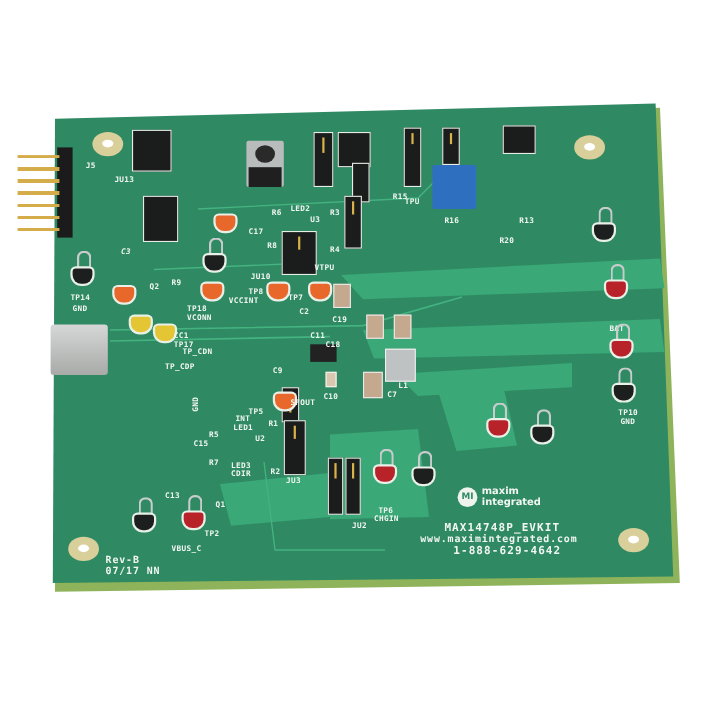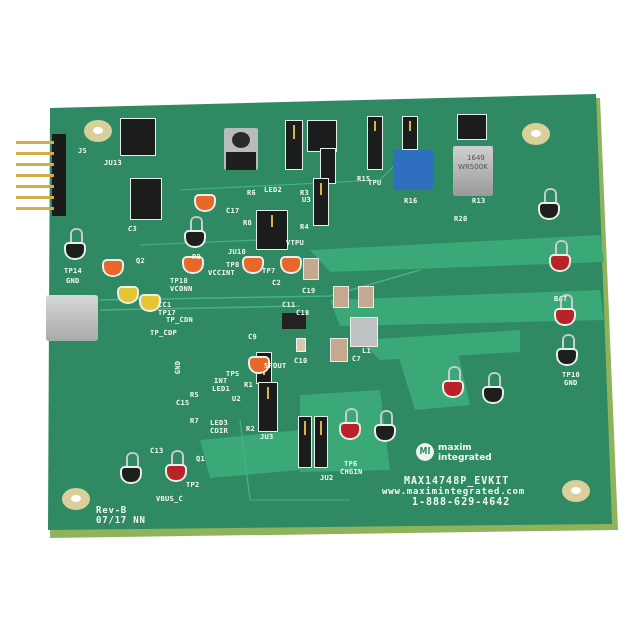--- a/index.html
+++ b/index.html
@@ -94,24 +94,20 @@
       <div class="pin" style="top:4px;height:10px;"></div>
     </div>
   <div class="jumper" style="left:457px;top:114px;width:28px;height:24px;"></div>
 
   <div style="position:absolute;left:224px;top:128px;width:34px;height:42px;background:#b8bcbc;border-radius:2px;">
     <div style="position:absolute;left:8px;top:4px;width:18px;height:16px;border-radius:50%;background:#2a2a2a;"></div>
     <div style="position:absolute;left:2px;top:24px;width:30px;height:18px;background:#1f1f1f;"></div>
   </div>
 
   <div style="position:absolute;left:393px;top:150px;width:40px;height:40px;background:#2f6fc0;border-radius:2px;"></div>
-  <div style="position:absolute;left:453px;top:146px;width:40px;height:50px;background:linear-gradient(#cfcfcf,#9a9a9a);border-radius:2px;">
-    <span style="position:absolute;left:14px;top:8px;font-size:7px;color:#555;font-family:'DejaVu Sans',sans-serif;">1649</span>
-    <span style="position:absolute;left:5px;top:17px;font-size:7px;color:#555;font-family:'DejaVu Sans',sans-serif;">WR500K</span>
-  </div>
   <span class="silk" style="left:404px;top:198px;">R16</span>
   <span class="silk" style="left:472px;top:198px;">R13</span>
   <span class="silk" style="left:454px;top:216px;">R20</span>
 
   <div class="ic" style="left:282px;top:313px;width:24px;height:16px;"></div>
   <div style="position:absolute;left:350px;top:317px;width:26px;height:28px;background:#bfc2c2;border:1px solid #eee;"></div>
   <span class="silk" style="left:362px;top:348px;">L1</span>
 
   <div class="cap" style="left:333px;top:286px;width:14px;height:20px;"></div>
   <div class="cap" style="left:358px;top:286px;width:14px;height:20px;"></div>
@@ -216,26 +212,26 @@
       <div class="loop"></div>
       <div class="base"></div>
     </div>
   <div class="tp black" style="left:558px;top:344px;">
       <div class="loop"></div>
       <div class="base"></div>
     </div>
   <span class="silk" style="left:562px;top:372px;">TP10</span>
   <span class="silk" style="left:564px;top:380px;">GND</span>
 
-  <span class="silk" style="left:128px;top:226px;font-style:italic;">C3</span>
+  <span class="silk" style="left:110px;top:226px;font-style:italic;">C3</span>
   <span class="silk" style="left:136px;top:258px;">Q2</span>
-  <span class="silk" style="left:156px;top:254px;margin-left:36px;">R9</span>
+  <span class="silk" style="left:156px;top:254px;">R9</span>
   <span class="silk" style="left:264px;top:187px;">LED2</span>
   <span class="silk" style="left:247px;top:190px;">R6</span>
-  <span class="silk" style="left:282px;top:197px;margin-left:20px;">U3</span>
+  <span class="silk" style="left:282px;top:197px;">U3</span>
   <span class="silk" style="left:226px;top:208px;">C17</span>
   <span class="silk" style="left:243px;top:220px;">R8</span>
   <span class="silk" style="left:300px;top:190px;">R3</span>
   <span class="silk" style="left:300px;top:224px;">R4</span>
   <span class="silk" style="left:248px;top:334px;">C9</span>
   <span class="silk" style="left:214px;top:378px;">INT</span>
   <span class="silk" style="left:212px;top:386px;">LED1</span>
   <span class="silk" style="left:244px;top:382px;">R1</span>
   <span class="silk" style="left:190px;top:392px;">R5</span>
   <span class="silk" style="left:232px;top:396px;">U2</span>

